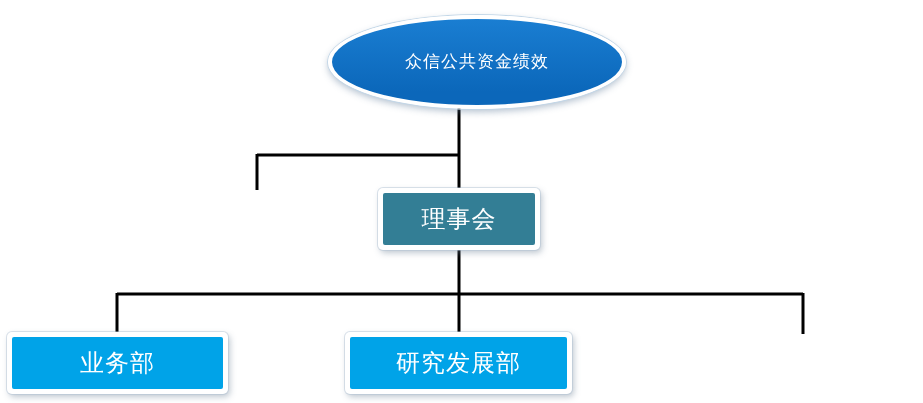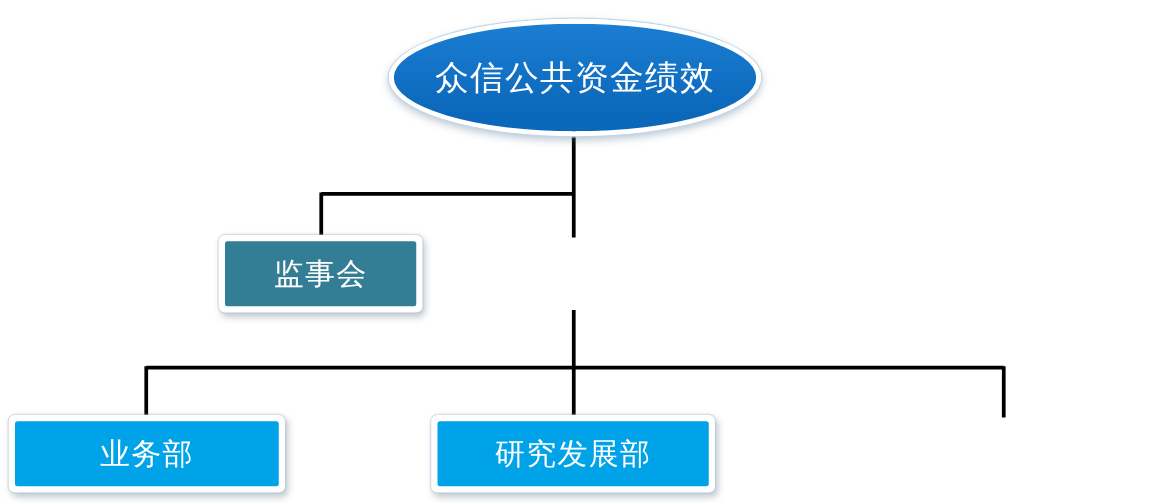--- a/index.html
+++ b/index.html
@@ -21,32 +21,32 @@
     stroke: var(--connector, #000000);
     stroke-width: 3;
     fill: none;
   }
   .node {
     position: absolute;
     color: var(--text, #ffffff);
     box-sizing: border-box;
   }
   .root {
-    left: 311px; top: 15px;
+    left: 328px; top: 15px;
     width: 298px; height: 94px;
     border-radius: 50%;
     background: linear-gradient(180deg, var(--root-fill-top, #1a7ed2) 0%, var(--root-fill-bottom, #0b67ba) 85%);
     border: 4px solid #ffffff;
     box-shadow: 0 0 0 1px #c3d7e8, 0 3px 7px rgba(90, 120, 150, 0.45);
     display: flex;
     flex-direction: row;
     align-items: center;
     justify-content: center;
     text-align: center;
-    font-size: 27px;
+    font-size: 17px;
     line-height: 1.35;
     letter-spacing: 1px;
   }
   .box {
     background: #ffffff;
     border-radius: 5px;
     padding: 5px;
     box-shadow: 0 0 0 1px rgba(175, 192, 210, 0.45), 2px 3px 6px rgba(110, 130, 150, 0.45);
   }
   .box .fill {
@@ -70,24 +70,24 @@
 
   <svg class="connectors" viewBox="0 0 923 403" aria-hidden="true">
     <path d="M459 104 L459 190 M257 155 L459 155 M257 154 L257 190"></path>
     <path d="M459 248 L459 334 M117 294 L803 294 M117 293 L117 334 M803 293 L803 334"></path>
   </svg>
 
   <div class="node root">
     <div>众信公共资金绩效</div>
   </div>
 
-  <div class="node box teal" style="left:175px; top:188px; width:163px; height:62px;">
-    <div class="fill">监事会</div>
+
+  <div class="node box teal" style="left:378px; top:188px; width:162px; height:62px;">
+    <div class="fill">理事会</div>
   </div>
-
 
   <div class="node box blue" style="left:7px; top:332px; width:221px; height:62px;">
     <div class="fill">业务部</div>
   </div>
 
   <div class="node box blue" style="left:345px; top:332px; width:227px; height:62px;">
     <div class="fill">研究发展部</div>
   </div>
 
 

